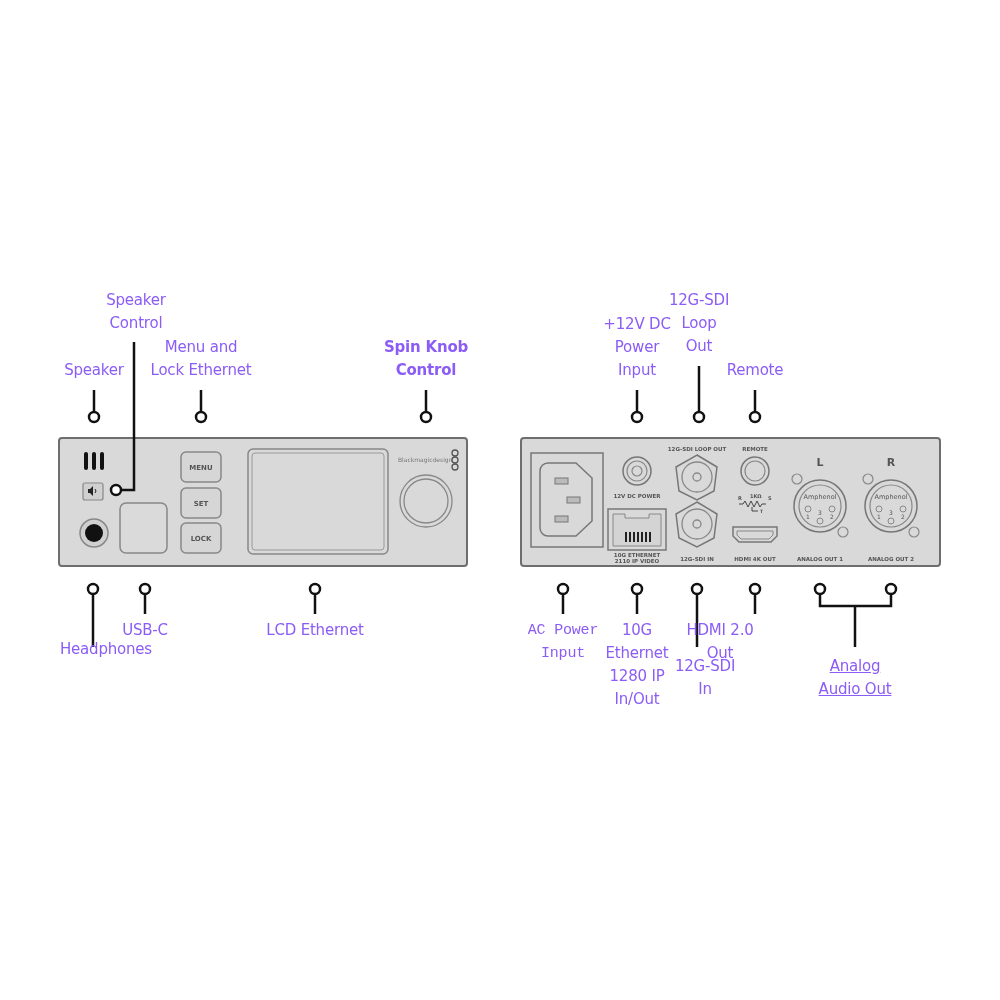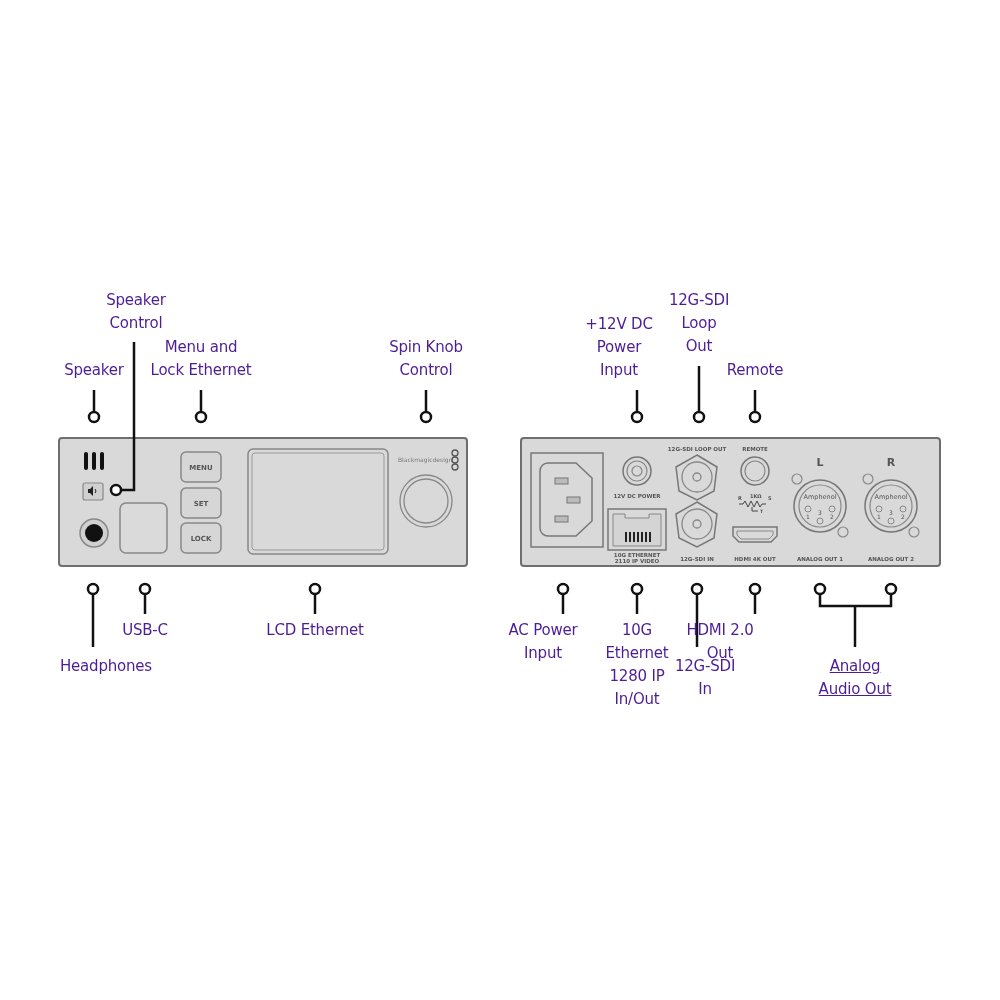--- a/index.html
+++ b/index.html
@@ -1,19 +1,19 @@
 <!DOCTYPE html>
 <html><head>
 <meta charset="utf-8">
 <style>
   html, body { margin:0; padding:0; background:#ffffff; }
   body { width:1000px; height:1000px; position:relative; overflow:hidden;
          font-family: "DejaVu Sans", "Liberation Sans", sans-serif; color:#222; }
   .label { position:absolute; font-size:15px; line-height:23px; text-align:center;
-           color:#4c1d95; white-space:pre-line; letter-spacing:-0.2px; }
+           color:#8b5cf6; white-space:pre-line; letter-spacing:-0.2px; }
   svg.diagram { position:absolute; left:0; top:0; }
   .panel-text { font-family: "DejaVu Sans", "Liberation Sans", sans-serif; font-weight:bold; fill:#555; }
 </style>
 </head>
 <body>
 
 <svg class="diagram" width="1000" height="1000" viewBox="0 0 1000 1000">
 
   <g>
     <rect x="59" y="438" width="408" height="128" rx="3" fill="#d9d9d9" stroke="#6e6e6e" stroke-width="2"></rect>
@@ -211,36 +211,36 @@
     <polyline points="820,594 820,606 891,606 891,594" fill="none"></polyline>
     <line x1="855" y1="606" x2="855" y2="647"></line>
   </g>
 </svg>
 
 <div class="label" style="left:86px; top:289px; width:100px;">Speaker
 Control</div>
 <div class="label" style="left:44px; top:359px; width:100px;">Speaker</div>
 <div class="label" style="left:141px; top:336px; width:120px;">Menu and
 Lock Ethernet</div>
-<div class="label" style="left:366px; top:336px; width:120px;">Spin Knob
+<div class="label" style="left:366px; top:336px; width:120px;font-weight:bold;">Spin Knob
 Control</div>
 
-<div class="label" style="left:43px; top:655px; width:126px;text-align:center;">Headphones</div>
+<div class="label" style="left:43px; top:638px; width:126px;text-align:center;">Headphones</div>
 <div class="label" style="left:100px; top:619px; width:90px;">USB-C</div>
 <div class="label" style="left:255px; top:619px; width:120px;">LCD Ethernet</div>
 
-<div class="label" style="left:569px; top:313px; width:100px;">+12V DC
+<div class="label" style="left:587px; top:313px; width:100px;">+12V DC
 Power
 Input</div>
 <div class="label" style="left:649px; top:289px; width:100px;">12G-SDI
 Loop
 Out</div>
 <div class="label" style="left:705px; top:359px; width:100px;">Remote</div>
 
-<div class="label" style="left:493px; top:619px; width:100px;">AC Power
+<div class="label" style="left:513px; top:619px; width:100px;font-family:Liberation Mono, monospace;">AC Power
 Input</div>
 <div class="label" style="left:587px; top:619px; width:100px;">10G
 Ethernet
 1280 IP
 In/Out</div>
 <div class="label" style="left:655px; top:655px; width:100px;">12G-SDI
 In</div>
 <div class="label" style="left:670px; top:619px; width:100px;">HDMI 2.0
 Out</div>
 <div class="label" style="left:795px; top:655px; width:120px;text-decoration:underline;">Analog

